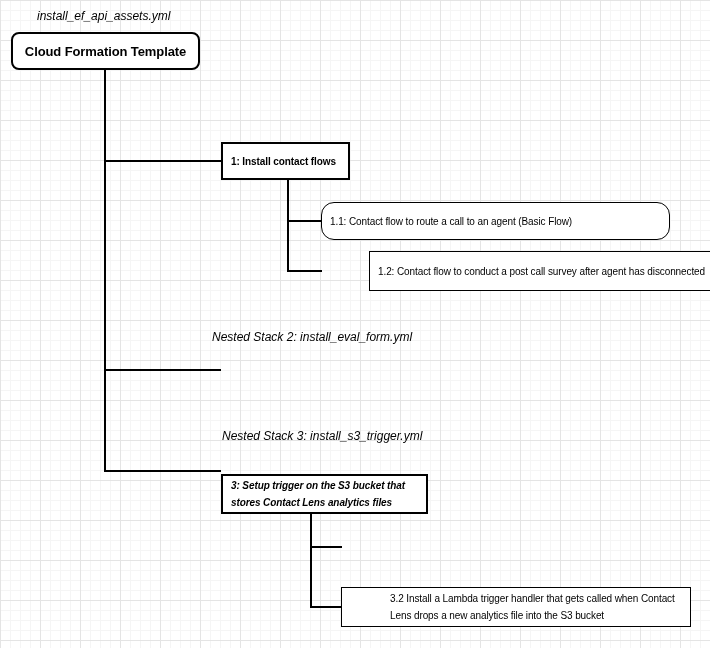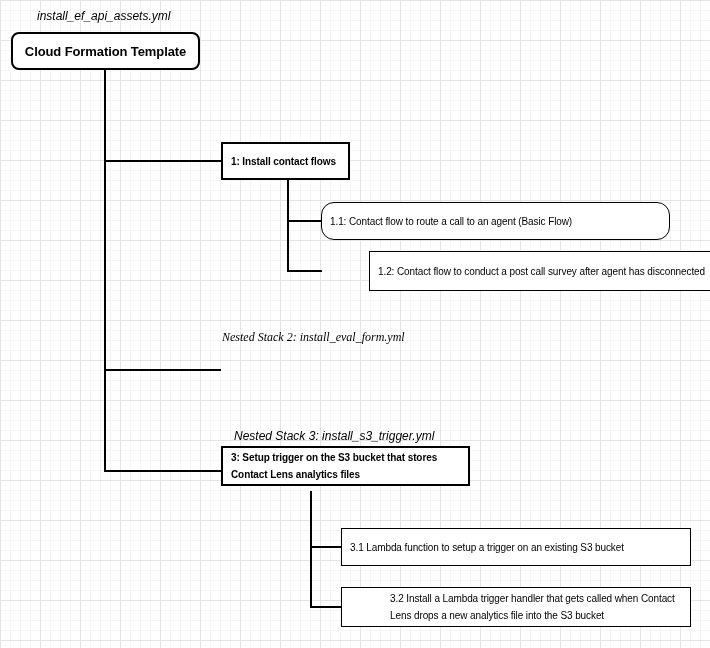--- a/index.html
+++ b/index.html
@@ -86,34 +86,31 @@
   <div class="edge" style="left:287px; top:270px; width:35px; height:2px;"></div>
 
   <div class="node" style="left:321px; top:202px; width:349px; height:38px;border-radius:13px;">
     <span>1.1: Contact flow to route a call to an agent (Basic Flow)</span>
   </div>
 
   <div class="node" style="left:333px; top:251px; width:363px; height:40px;margin-left:36px;">
     <span>1.2: Contact flow to conduct a post call survey after agent has disconnected</span>
   </div>
 
-  <div class="lbl" style="left:222px; top:330px;font-family:Liberation Serif, serif;">Nested Stack 2: install_eval_form.yml</div>
+  <div class="lbl" style="left:212px; top:330px;">Nested Stack 2: install_eval_form.yml</div>
 
 
-  <div class="lbl" style="left:234px; top:429px;">Nested Stack 3: install_s3_trigger.yml</div>
+  <div class="lbl" style="left:222px; top:429px;">Nested Stack 3: install_s3_trigger.yml</div>
 
-  <div class="node bold" style="left:221px; top:446px; width:249px; height:40px;">
+  <div class="node bold" style="left:221px; top:474px; width:207px; height:40px;font-style:italic;">
     <span>3: Setup trigger on the S3 bucket that stores Contact Lens analytics files</span>
   </div>
 
   <div class="edge" style="left:310px; top:491px; width:2px;  height:117px;"></div>
   <div class="edge" style="left:310px; top:546px; width:32px; height:2px;"></div>
   <div class="edge" style="left:310px; top:606px; width:32px; height:2px;"></div>
 
-  <div class="node" style="left:341px; top:528px; width:350px; height:38px;">
-    <span>3.1 Lambda function to setup a trigger on an existing S3 bucket</span>
-  </div>
 
   <div class="node" style="left:341px; top:587px; width:350px; height:40px;padding-left:48px;">
     <span>3.2 Install a Lambda trigger handler that gets called when Contact Lens drops a new analytics file into the S3 bucket</span>
   </div>
 
 </div>
 
 </body></html>

